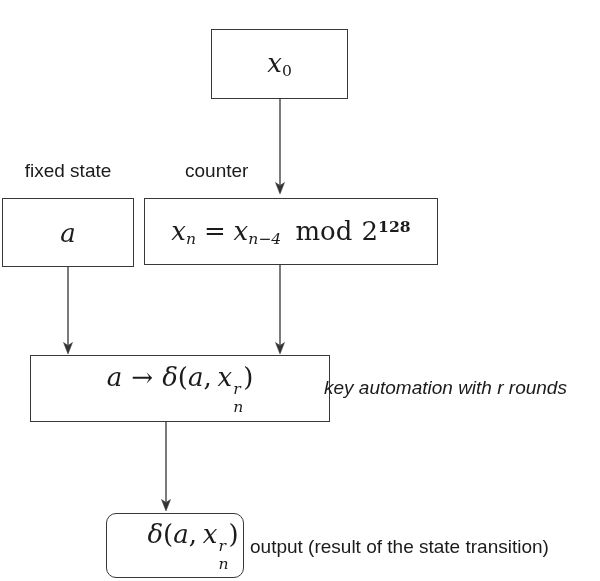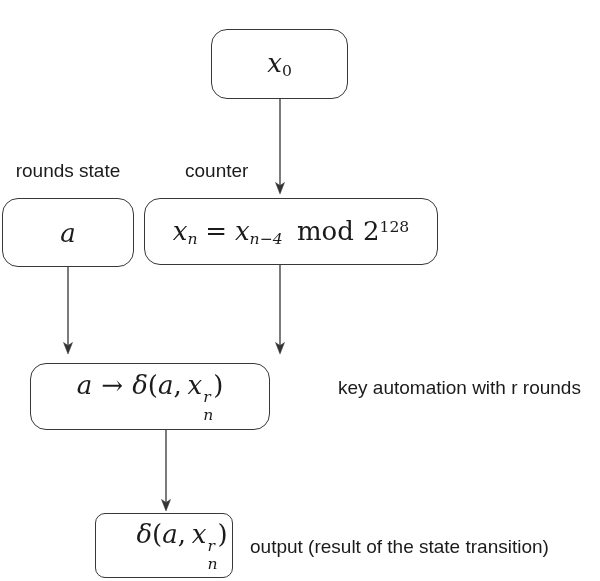--- a/index.html
+++ b/index.html
@@ -25,52 +25,52 @@
     left: 0; top: 0;
     width: 600px; height: 581px;
     pointer-events: none;
   }
   .arrows line { stroke: var(--line); stroke-width: 1.3; }
   .arrows polygon { fill: var(--line); stroke: var(--line); stroke-width: 0.5; }
   .box {
     position: absolute;
     background: var(--box-fill);
     border: 1.4px solid var(--box-border);
-    border-radius: 16px;
+    border-radius: 0;
     display: flex;
     align-items: center;
     justify-content: center;
   }
   .box-core    { left: 211px; top: 29px;  width: 137px; height: 70px; }
   .box-fixed   { left: 2px;   top: 198px; width: 132px; height: 69px; }
   .box-counter { left: 144px; top: 198px; width: 294px; height: 67px; }
-  .box-key     { left: 30px;  top: 363px; width: 240px; height: 67px; }
-  .box-output  { left: 95px;  top: 513px; width: 138px; height: 65px; border-radius: 10px; padding-left: 36px; }
+  .box-key     { left: 30px;  top: 355px; width: 300px; height: 67px; }
+  .box-output  { left: 106px;  top: 513px; width: 138px; height: 65px; border-radius: 10px; padding-left: 36px; }
   .label {
     position: absolute;
     font-size: 19px;
     line-height: 22px;
     white-space: nowrap;
     color: var(--text);
   }
   .label-core    { left: 211px; top: 1px;   width: 137px; text-align: center; }
   .label-fixed   { left: 2px;   top: 160px; width: 132px; text-align: center; }
   .label-counter { left: 185px; top: 160px; }
-  .label-key     { left: 338px; top: 377px; }
+  .label-key     { left: 324px; top: 377px; font-style: italic; }
   .label-output  { left: 250px; top: 536px; text-align: center; }
   .math {
     font-family: "DejaVu Serif", serif;
     font-size: 26px;
     color: var(--text);
     white-space: nowrap;
   }
   .mi { font-style: italic; }
   .mo, .mn { font-style: normal; }
   .math sub { font-size: 0.6em; vertical-align: -0.25em; }
-  .math sup { font-size: 0.6em; vertical-align: 0.5em; }
+  .math sup { font-size: 0.6em; vertical-align: 0.5em; font-weight: bold; }
   .eq  { margin: 0 0.30em; }
   .modop { margin-left: 0.55em; margin-right: 0.35em; text-align: right; }
   .arr { margin: 0 0.35em; }
   .comma { margin-right: 0.22em; }
   .msubsup {
     display: inline-flex;
     flex-direction: column;
     align-items: flex-start;
     font-size: 0.6em;
     line-height: 1;
@@ -102,21 +102,21 @@
       <line x1="166" y1="422" x2="166" y2="502.5"></line>
       <polygon points="166,511 161.5,499.5 166,502.5 170.5,499.5"></polygon>
     </g>
   </svg>
 
 
   <div class="box box-core">
     <span class="math"><span class="mi">x</span><sub class="mn">0</sub></span>
   </div>
 
-  <div class="label label-fixed">rounds state</div>
+  <div class="label label-fixed">fixed state</div>
   <div class="label label-counter">counter</div>
 
   <div class="box box-fixed">
     <span class="math"><span class="mi">a</span></span>
   </div>
 
   <div class="box box-counter">
     <span class="math"><span class="mi">x</span><sub class="mi">n</sub><span class="mo eq">=</span><span class="mi">x</span><sub class="mi">n−4</sub><span class="mo modop">mod</span><span class="mn">2</span><sup class="mn">128</sup></span>
   </div>
 

